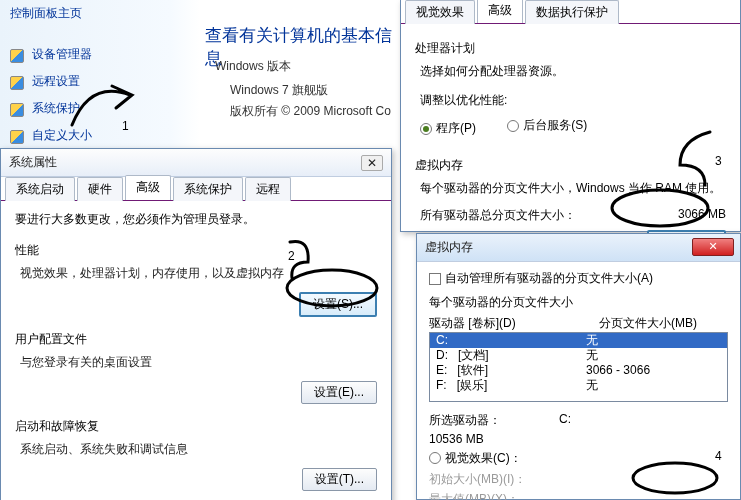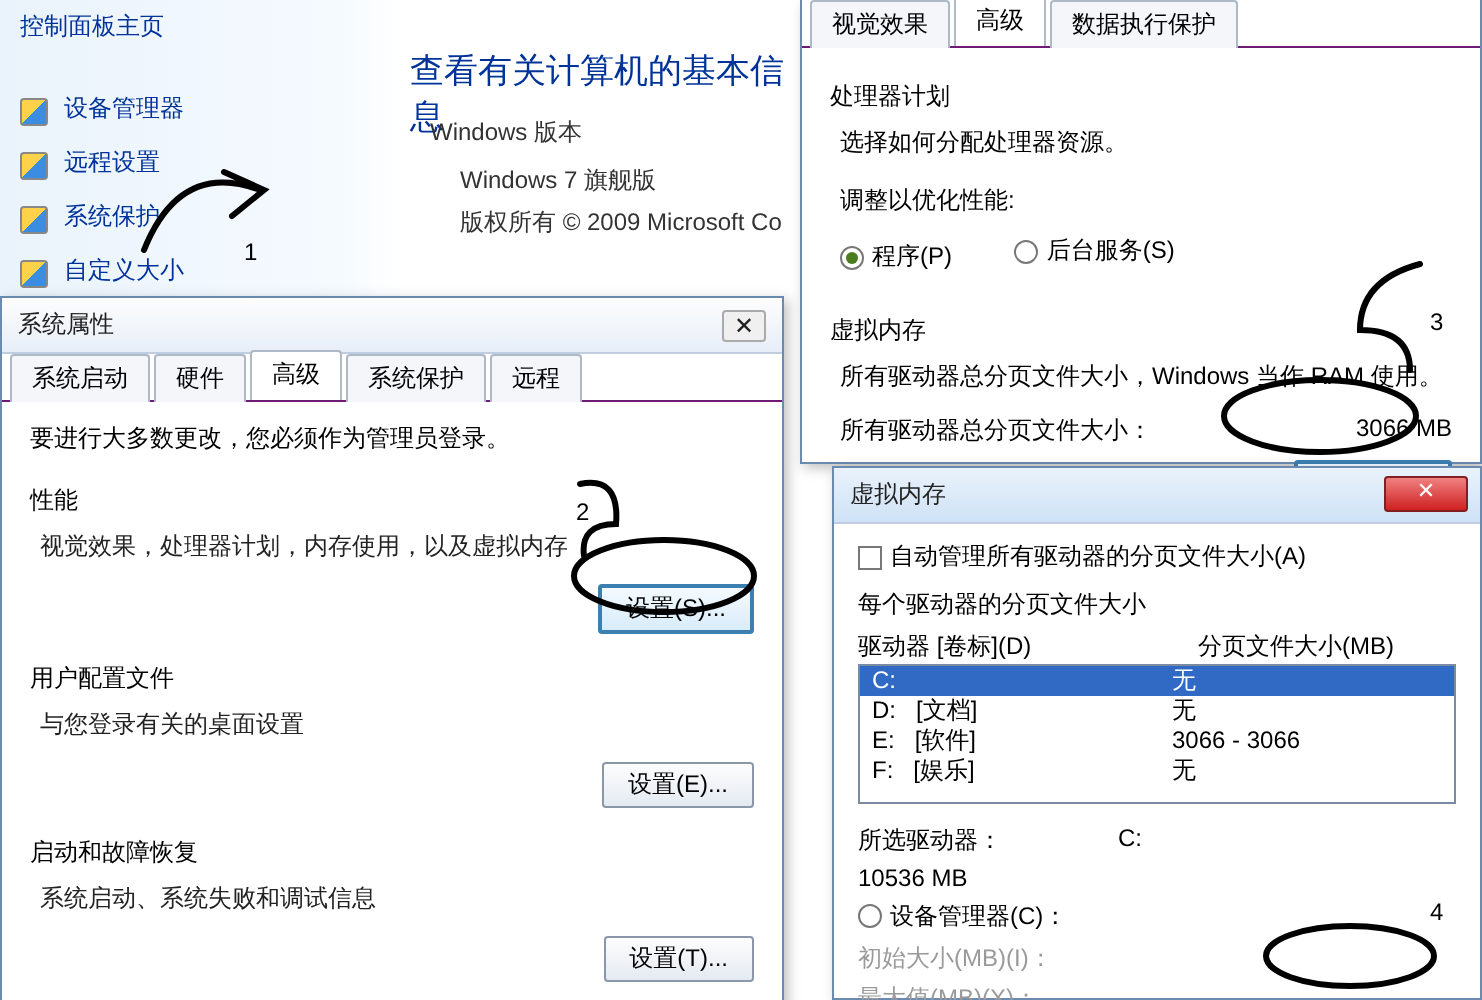--- a/index.html
+++ b/index.html
@@ -142,21 +142,21 @@
       <label class="radio checked">
           <span class="dot"></span>
           <span>程序(P)</span>
         </label>
       <label class="radio">
           <span class="dot"></span>
           <span>后台服务(S)</span>
         </label>
     </div>
     <div style="margin-top:20px">虚拟内存</div>
-    <div style="margin:6px 0 10px 5px">所有驱动器总分页文件大小，Windows 当作 RAM 使用。</div>
+    <div style="margin:6px 0 10px 5px">每个驱动器的分页文件大小，Windows 当作 RAM 使用。</div>
     <div style="display:flex;margin-left:5px">
       <span style="flex:1">所有驱动器总分页文件大小：</span>
       <span>3066 MB</span>
     </div>
     <div style="text-align:right;margin-top:6px"><span class="btn btn-hi">更改(C)...</span></div>
   </div>
 </div>
 
 <div class="dlg" style="left:416px;top:233px;width:325px;height:267px">
   <div class="dlg-title" style="background:linear-gradient(#eaf2fb,#cfe2f6)">
@@ -193,21 +193,21 @@
     </div>
     <div class="lbline" style="margin-top:10px">
         <span class="l">所选驱动器：</span>
         <span>C:</span>
       </div>
     <div class="lbline">
         <span>10536 MB</span>
       </div>
     <label class="radio" style="margin:4px 0;display:flex">
         <span class="dot"></span>
-        <span>设备管理器(C)：</span>
+        <span>视觉效果(C)：</span>
       </label>
     <div class="lbline disabled">
         <span class="l">初始大小(MB)(I)：</span>
       </div>
     <div class="lbline disabled">
         <span class="l">最大值(MB)(X)：</span>
       </div>
     
     
   </div>

